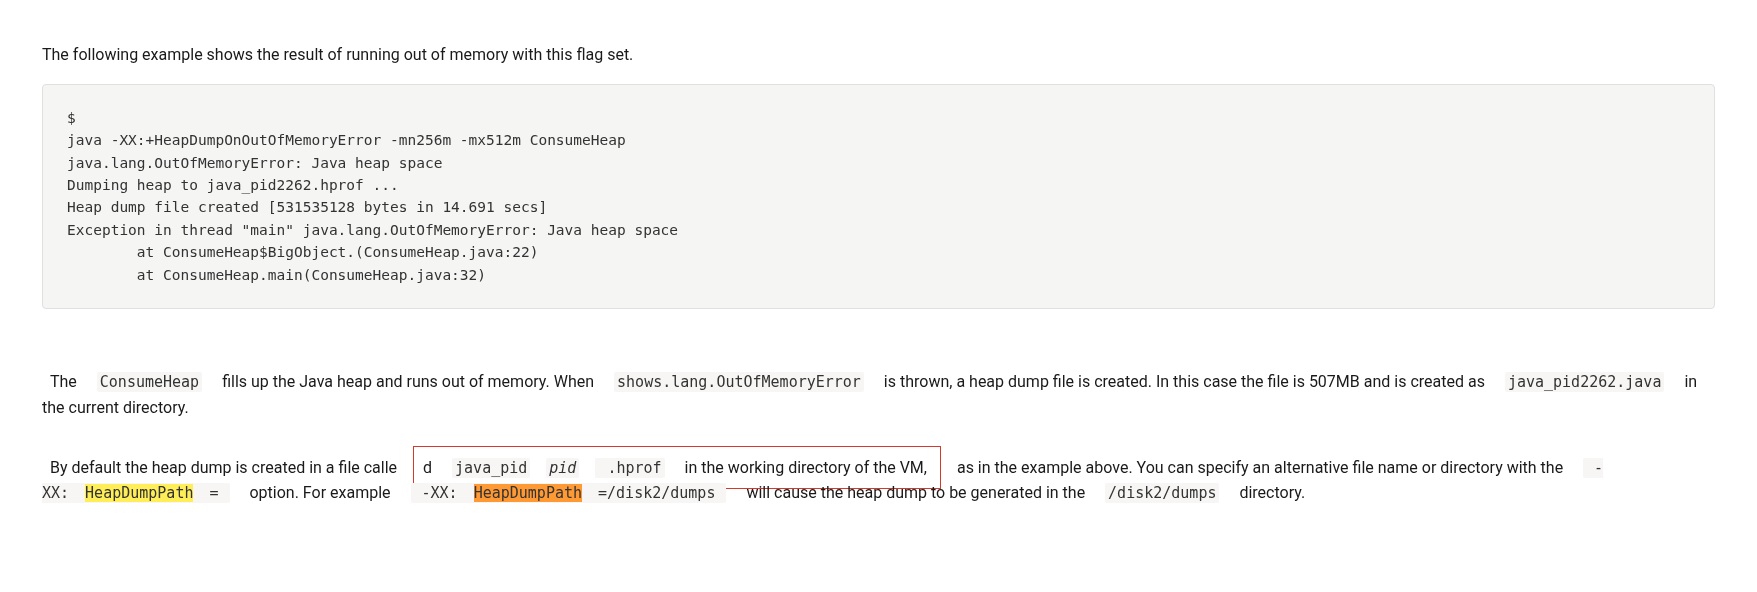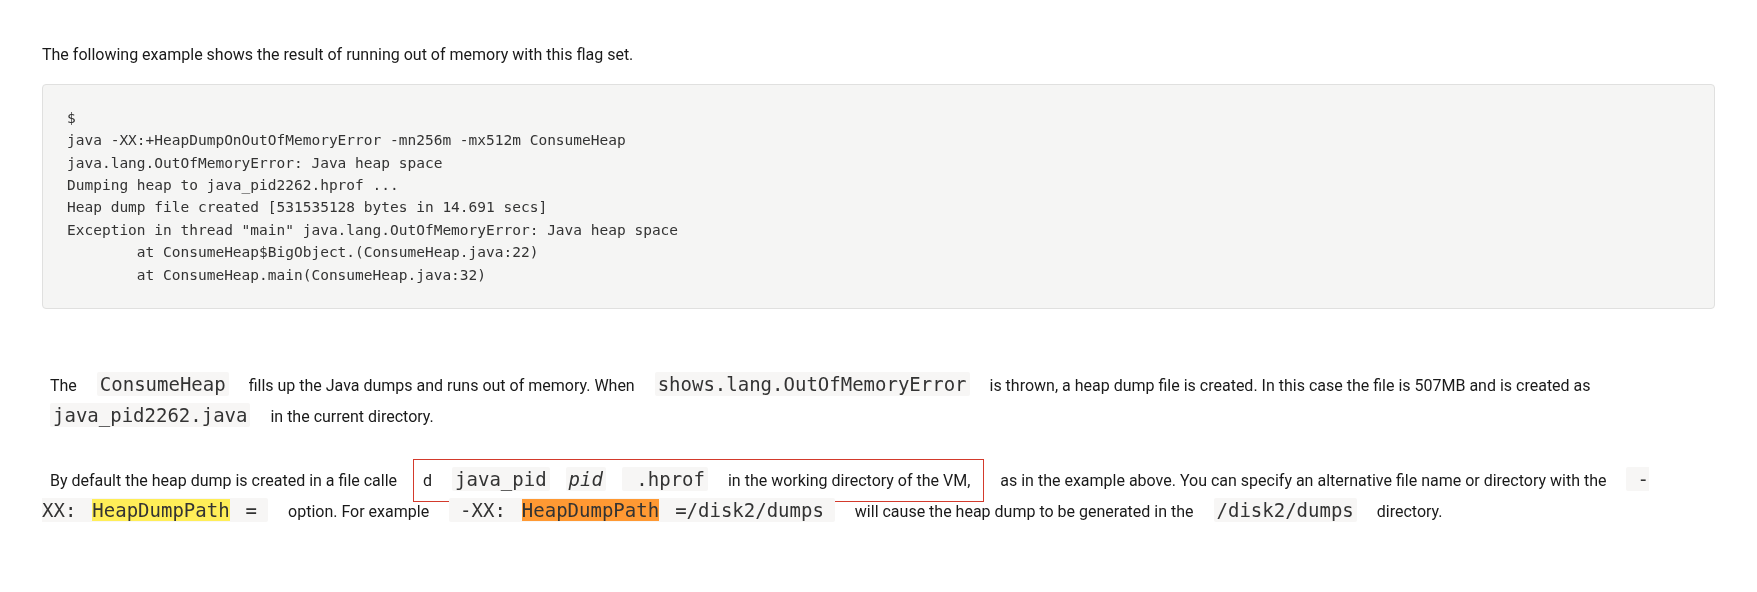--- a/index.html
+++ b/index.html
@@ -27,21 +27,21 @@
       font-family: "Consolas", "Monaco", "Menlo", monospace;
       font-size: 14.5px;
       line-height: 1.55;
       color: #333;
       white-space: pre;
       overflow-x: auto;
       margin-bottom: 60px;
     }
     code.inline {
       font-family: "Consolas", "Monaco", "Menlo", monospace;
-      font-size: 19px;
+      font-size: 15px;
       background: #f7f6f5;
       padding: 1px 3px;
       border-radius: 2px;
       color: #333;
     }
     .italic-code {
       font-style: italic;
     }
     .boxed {
       border: 1px solid #d33a2c;
@@ -65,20 +65,20 @@
 <pre class="code-block">$ 
 java -XX:+HeapDumpOnOutOfMemoryError -mn256m -mx512m ConsumeHeap
 java.lang.OutOfMemoryError: Java heap space
 Dumping heap to java_pid2262.hprof ...
 Heap dump file created [531535128 bytes in 14.691 secs]
 Exception in thread "main" java.lang.OutOfMemoryError: Java heap space
         at ConsumeHeap$BigObject.(ConsumeHeap.java:22)
         at ConsumeHeap.main(ConsumeHeap.java:32)</pre>
 
 <p class="para">
-  <span>The </span><code class="inline">ConsumeHeap</code><span> fills up the Java dumps and runs out of memory. When </span><code class="inline">shows.lang.OutOfMemoryError</code><span> is thrown, a heap dump file is created. In this case the file is 507MB and is created as </span><code class="inline">java_pid2262.java</code><span> in the current directory.</span>
+  <span>The </span><code class="inline">ConsumeHeap</code><span> fills up the Java heap and runs out of memory. When </span><code class="inline">shows.lang.OutOfMemoryError</code><span> is thrown, a heap dump file is created. In this case the file is 507MB and is created as </span><code class="inline">java_pid2262.java</code><span> in the current directory.</span>
 </p>
 
 <div class="gap"></div>
 
 <p class="para">
   <span>By default the heap dump is created in a file calle</span><span class="boxed"><span>d </span><code class="inline">java_pid</code><code class="inline italic-code">pid</code><code class="inline"> .hprof</code><span> in the working directory of the VM, </span></span><span>as in the example above. You can specify an alternative file name or directory with the </span><code class="inline"><span>-XX:</span><span class="hl-yellow">HeapDumpPath</span><span>=</span></code><span> option. For example </span><code class="inline"><span>-XX:</span><span class="hl-orange">HeapDumpPath</span><span>=/disk2/dumps</span></code><span> will cause the heap dump to be generated in the </span><code class="inline">/disk2/dumps</code><span> directory.</span>
 </p>
 
 </body></html>

